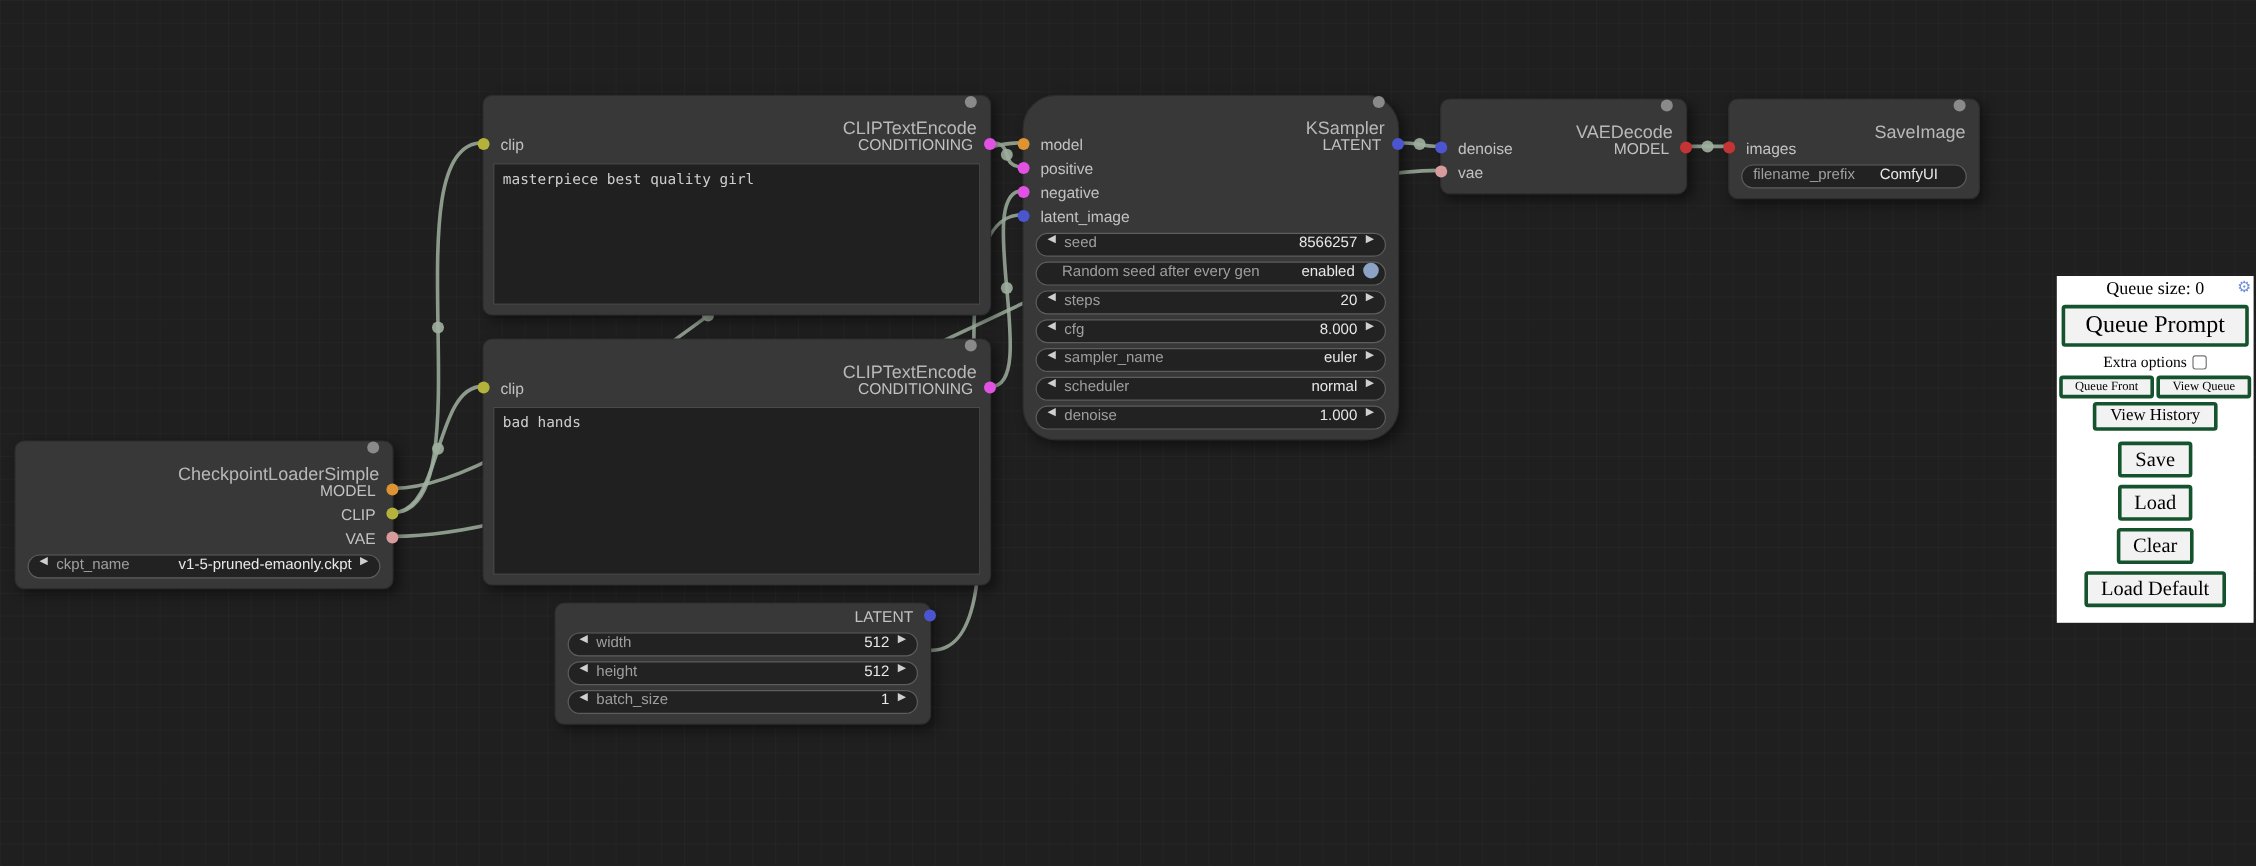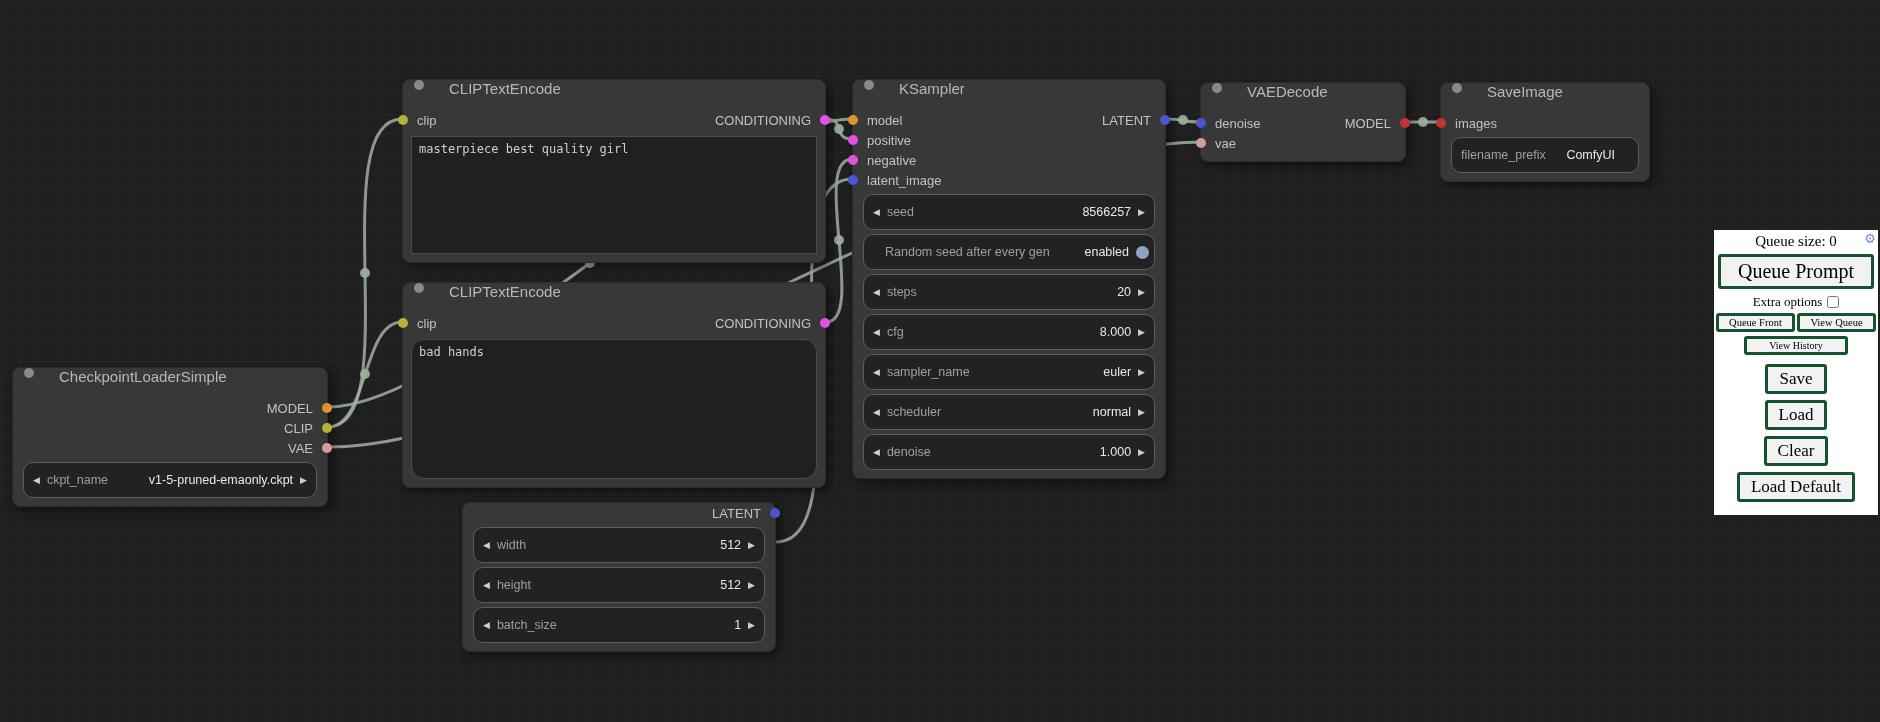--- a/index.html
+++ b/index.html
@@ -19,72 +19,72 @@
   #links circle { fill:#a0b0a0; opacity:.9; }
   
   .node {
     position:absolute;
     background:#383838;
     border:1px solid #2c2c2c;
     border-radius:8px;
     box-shadow:4px 4px 10px rgba(0,0,0,.45);
     color:#bdbdbd;
   }
-  .ntitle { height:30px; display:flex; align-items:flex-start; gap:25px; padding:0 11px; font-size:15px; color:#b8b8b8; }
+  .ntitle { height:30px; display:flex; align-items:flex-end; gap:9px; padding:0 11px; font-size:15px; color:#b8b8b8;flex-direction:column; }
   .tdot { width:10px; height:10px; border-radius:50%; background:#8a8a8a; flex:0 0 auto; }
   .srow { position:relative; height:20px; display:flex; align-items:center; padding:0 14px; font-size:13px; color:#c2c2c2; }
   .srow.out { justify-content:flex-end; }
   .srow.double { justify-content:space-between; }
   .pin { position:absolute; top:50%; margin-top:-5px; width:10px; height:10px; border-radius:50%; background:#888; }
   .pin.in  { left:-5px; }
   .pin.out { right:-5px; }
   .widget {
-    height:36px; margin:4px 10px 0; background:#222; border:1px solid #5d5d5d;
-    border-radius:10px; display:flex; align-items:center; gap:7px;
+    height:20px; margin:4px 10px 0; background:#222; border:1px solid #5d5d5d;
+    border-radius:10px; display:flex; gap:7px;
     font-size:12.5px; padding:0 9px; color:#9f9f9f;
   }
   .warrow { font-size:9px; color:#cfcfcf; line-height:1; }
   .wvalue { margin-left:auto; color:#e8e8e8; }
   .widget.notext .wvalue { padding-right:14px; }
   .knob { width:13px; height:13px; border-radius:50%; background:#8da3c5; flex:0 0 auto; margin-right:-4px; }
   .prompt {
     display:block; width:calc(100% - 16px); margin:6px 8px 0;
     background:#202020; border:1px solid #4a4a4a; color:#cfcfcf;
     font:12px "DejaVu Sans Mono", monospace; padding:5px 7px; resize:none; overflow:hidden;
   }
   .pad-b { padding-bottom:8px; }
   
   #node-checkpoint { left:12px;  top:367px; width:316px; }
   #node-clip-pos   { left:402px; top:79px;  width:424px; }
   #node-clip-neg   { left:402px; top:282px; width:424px; }
   #node-latent     { left:462px; top:502px; width:314px; }
-  #node-ksampler   { left:852px; top:79px;  width:314px; }
+  #node-ksampler   { left:852px; top:79px;  width:314px;border-radius:28px; }
   #node-vaedecode  { left:1200px;top:82px;  width:206px; }
   #node-saveimage  { left:1440px;top:82px;  width:210px; }
   #prompt-pos { height:118px; }
-  #prompt-neg { height:140px;border-radius:13px; }
+  #prompt-neg { height:140px; }
   
   #menu {
     position:absolute; left:1714px; top:230px; width:164px;
     background:#ffffff; color:#000; text-align:center;
     font-family:"Liberation Serif", serif; padding-bottom:10px;
   }
   .menu-header { position:relative; font-size:15px; padding:3px 0 2px; }
   .gear { position:absolute; right:2px; top:1px; font-size:13px; color:#6f8fe0; cursor:pointer; }
   #menu button {
     font-family:"Liberation Serif", serif; color:#000;
     background:#f2f2f2; border:3px solid #14532d; border-radius:3px; cursor:pointer;
   }
   .qp-btn { width:156px; font-size:20px; padding:3px 0; margin:2px 0 3px; }
   .extra-row { display:flex; justify-content:center; align-items:center; gap:5px; font-size:13px; padding:2px 0 3px; }
   .extra-row input { width:12px; height:12px; }
   .btn-row { display:flex; gap:2px; padding:0 2px; }
   .btn-row button { flex:1; font-size:10.5px; padding:1px 0; }
   .vh-row { padding:3px 0 6px; }
-  .vh-btn { width:104px; font-size:10px; padding:1px 0; }
+  .vh-btn { width:104px; font-size:14px; padding:1px 0; }
   .big-row { padding:3px 0; }
   .big-btn { font-size:17px; padding:2px 11px; }
 </style>
 </head>
 <body>
 
 <svg id="links" width="1880" height="722">
   <g style="stroke: rgb(160, 176, 160);">
     <path d="M328,407 C459,407 721,119 852,119"></path>
     <path d="M328,427 C407,427 323,119 402,119"></path>

